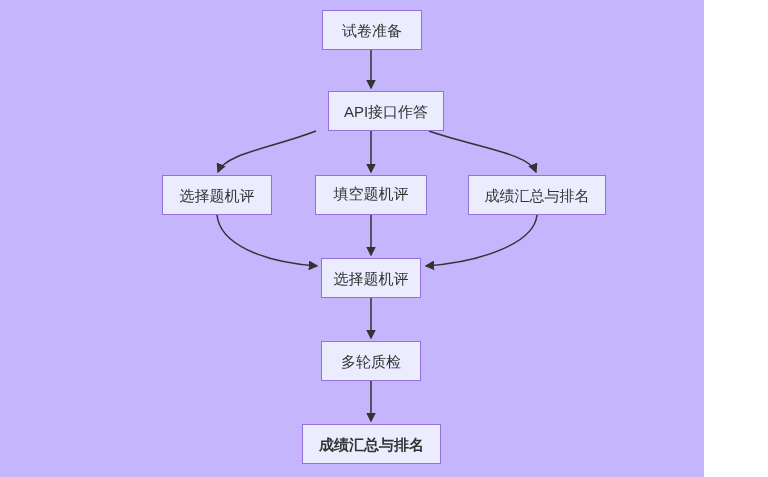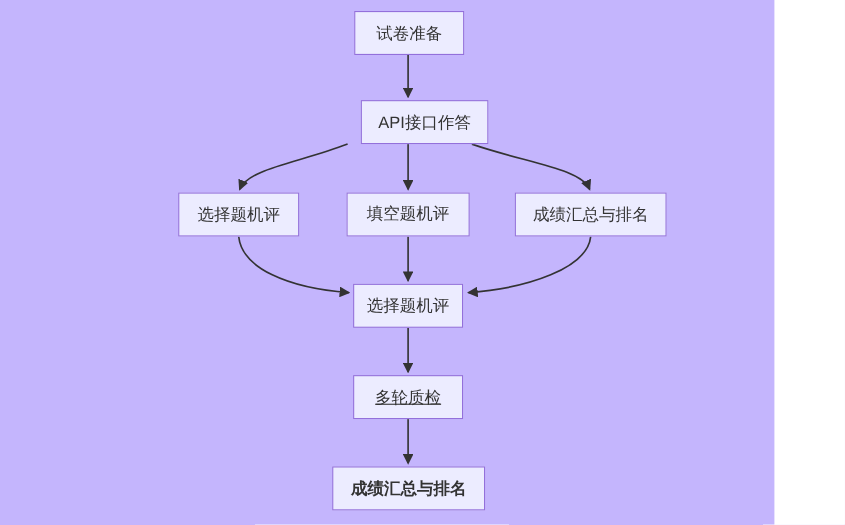--- a/index.html
+++ b/index.html
@@ -42,21 +42,21 @@
     white-space: nowrap;
     text-align: center;
   }
   
   .n-prep    { left: 322px; top: 10px;  width: 100px; height: 40px; }
   .n-api     { left: 328px; top: 91px;  width: 116px; height: 40px; }
   .n-mcq     { left: 162px; top: 175px; width: 110px; height: 40px; }
   .n-blank   { left: 315px; top: 175px; width: 112px; height: 40px; font-family: Liberation Mono, monospace; }
   .n-open    { left: 468px; top: 175px; width: 138px; height: 40px; }
   .n-manual  { left: 321px; top: 258px; width: 100px; height: 40px; }
-  .n-multi   { left: 321px; top: 341px; width: 100px; height: 40px; text-decoration: underline; }
+  .n-multi   { left: 321px; top: 341px; width: 100px; height: 40px; }
   .n-summary { left: 302px; top: 424px; width: 139px; height: 40px; font-weight: bold; }
 </style>
 </head>
 <body>
 
 <div class="canvas">
 
   <svg class="edges-layer" viewBox="0 0 768 477" xmlns="http://www.w3.org/2000/svg" aria-hidden="true">
     <defs>
       <marker id="arrowhead" viewBox="0 0 10 10" refX="8.5" refY="5" markerWidth="6.5" markerHeight="6.5" orient="auto">

